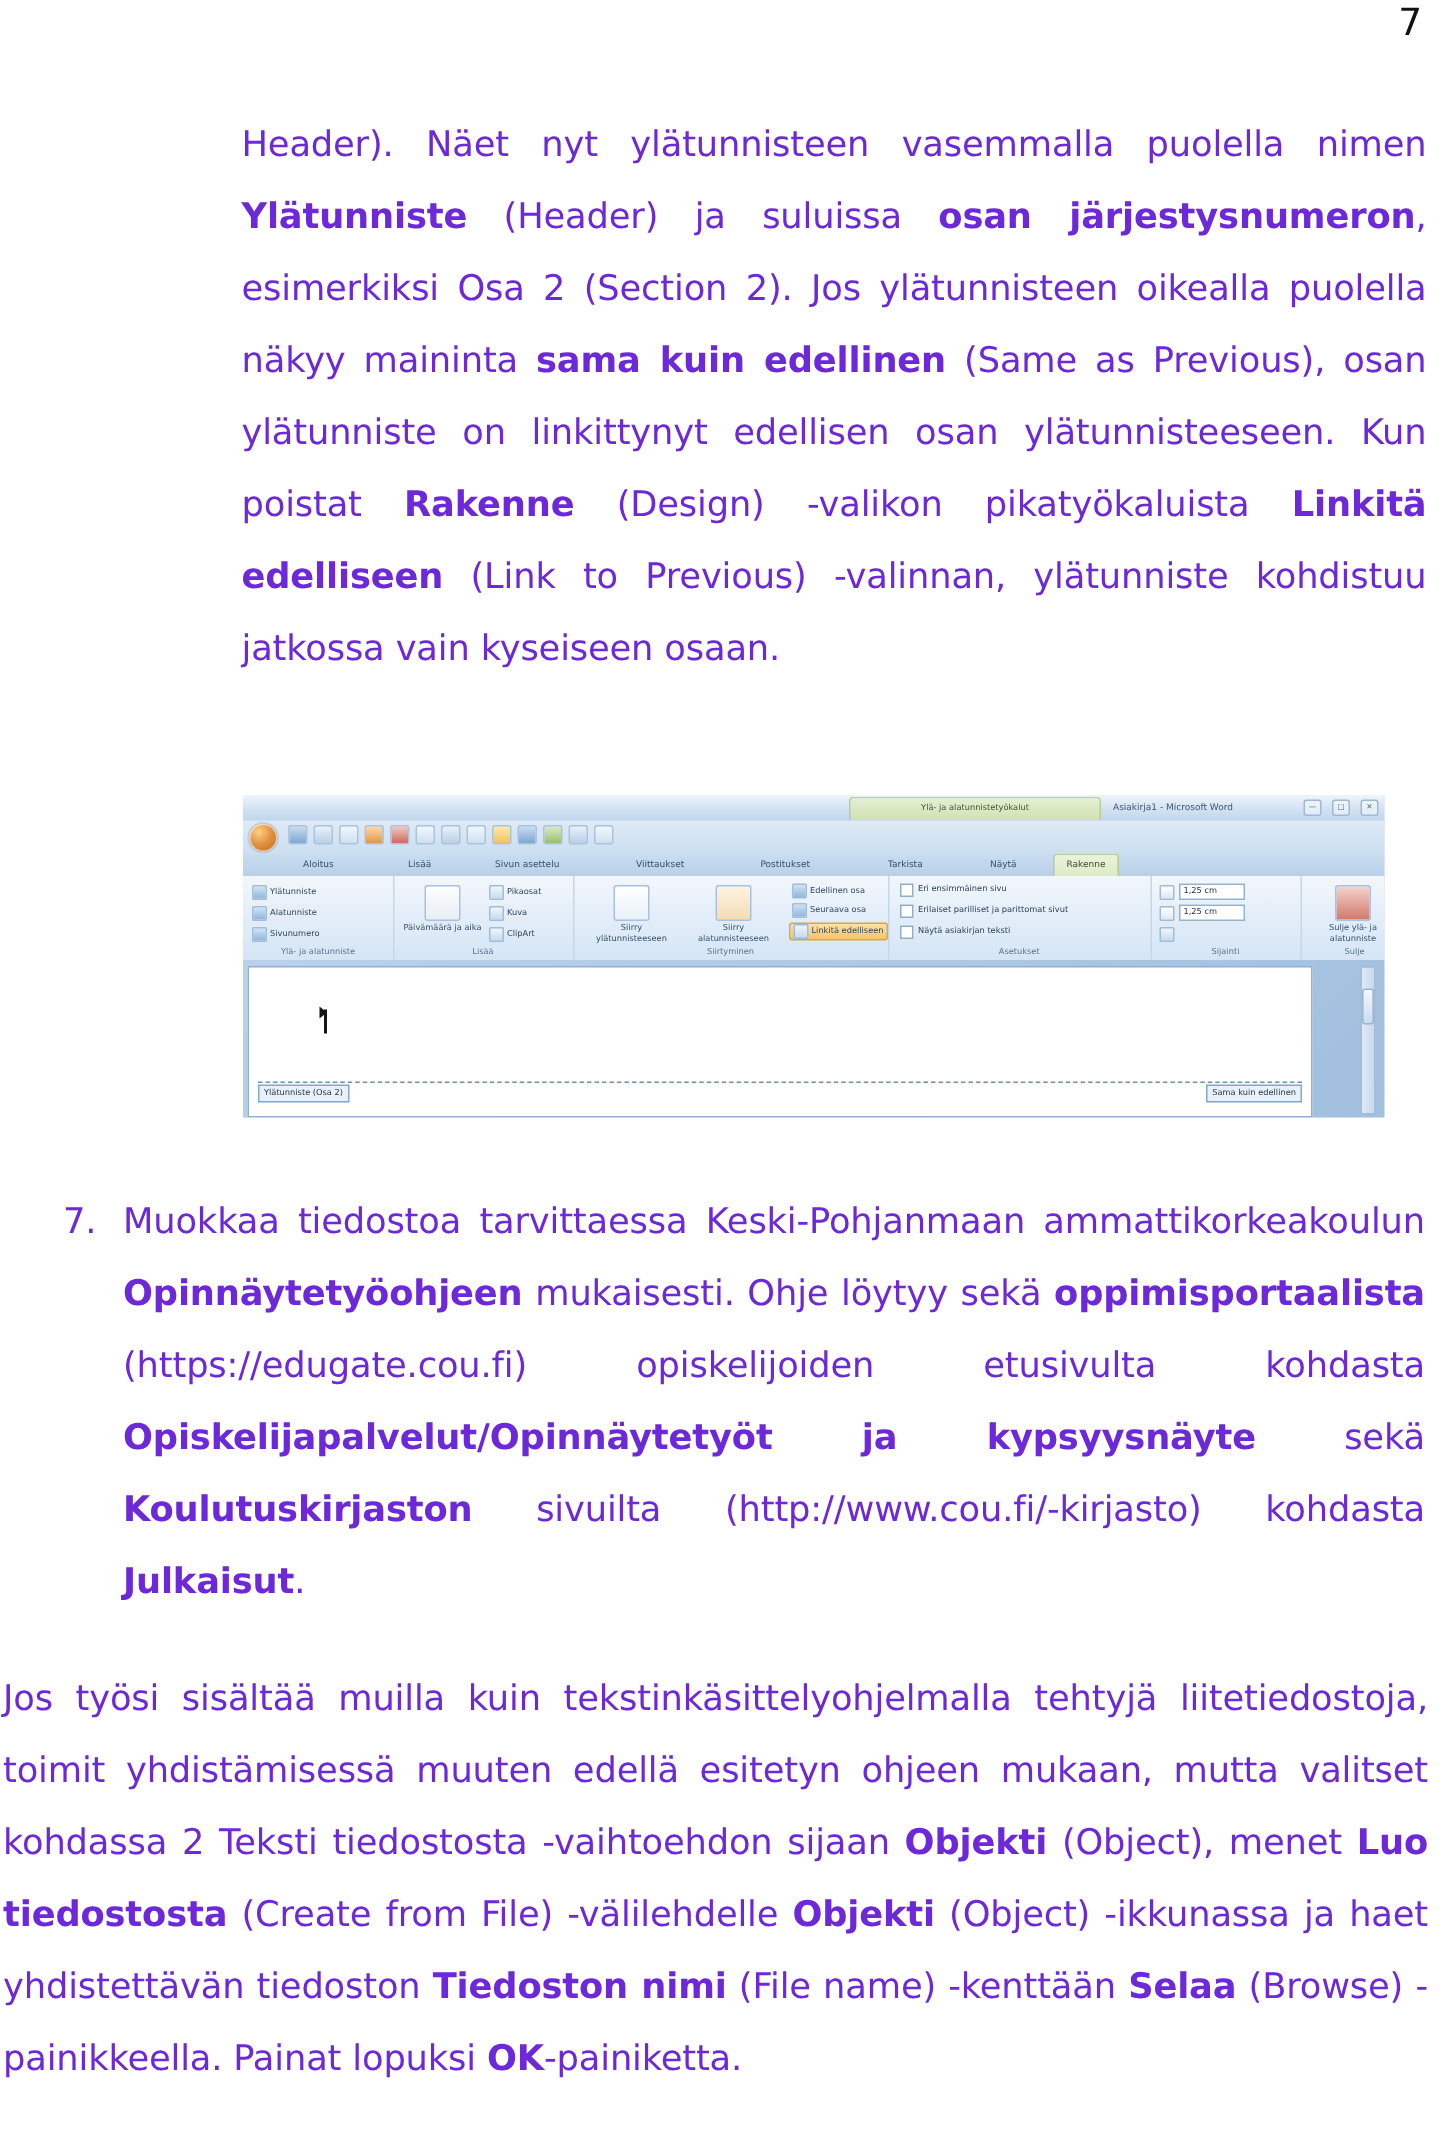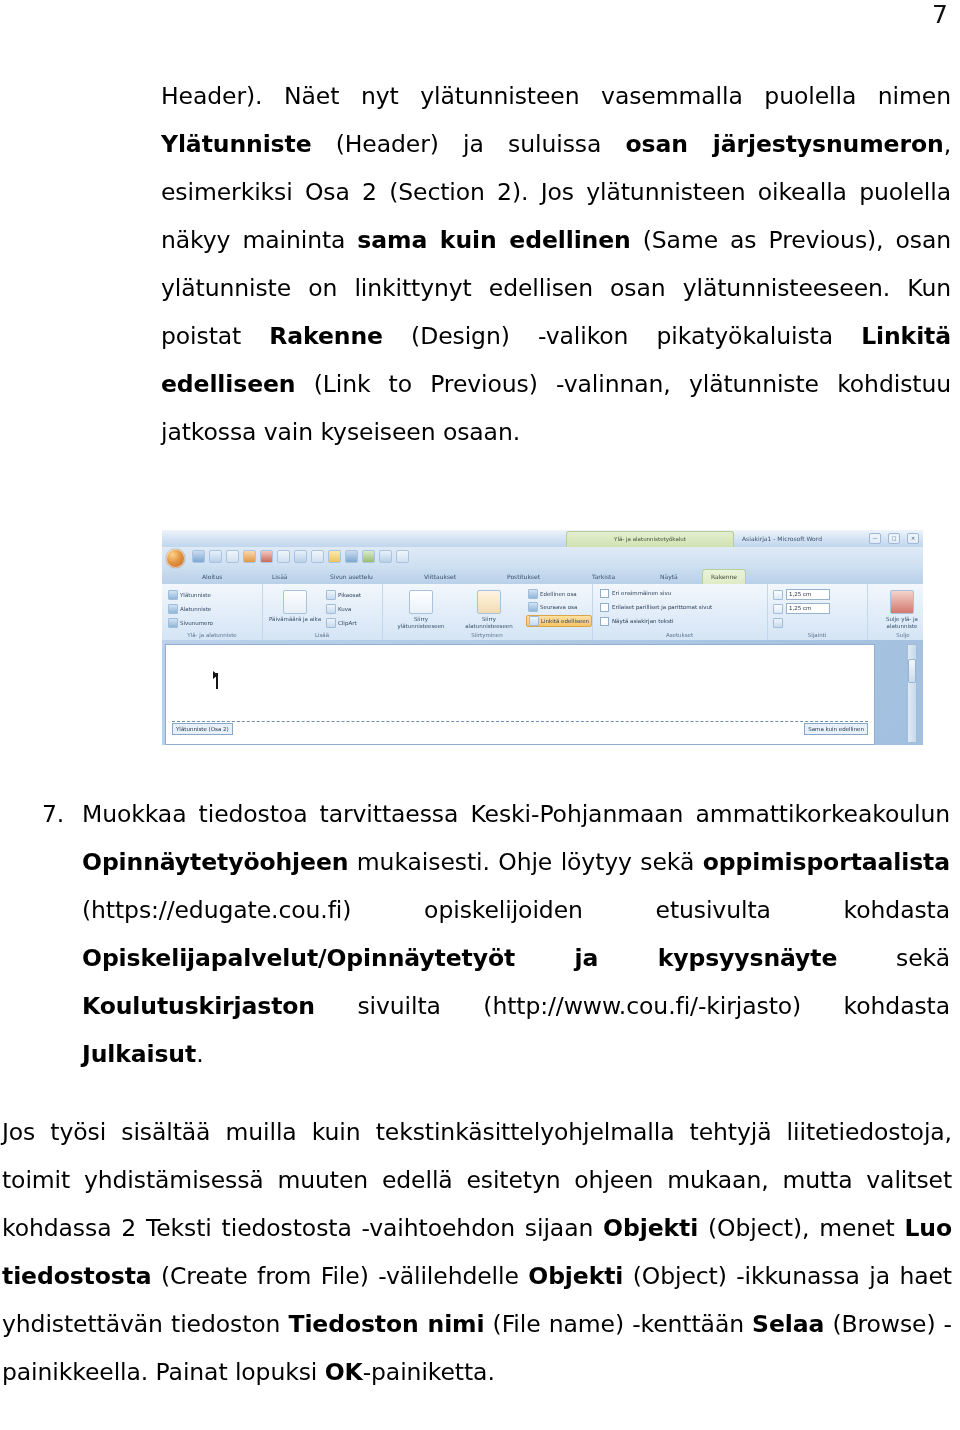--- a/index.html
+++ b/index.html
@@ -28,21 +28,21 @@
     font-family: "DejaVu Sans", "Liberation Sans", sans-serif;
     color: #111;
   }
 
   
   .body-text {
     font-size: 23.5px;
     line-height: 48px;
     text-align: justify;
     text-justify: inter-word;
-    color: #000000;
+    color: #6d28d9;
     letter-spacing: -0.1px;
   }
   .body-text b { font-weight: 700; }
 
   
   .para-indent {
     position: absolute;
     left: 161px;
     top: 72px;
     width: 790px;

